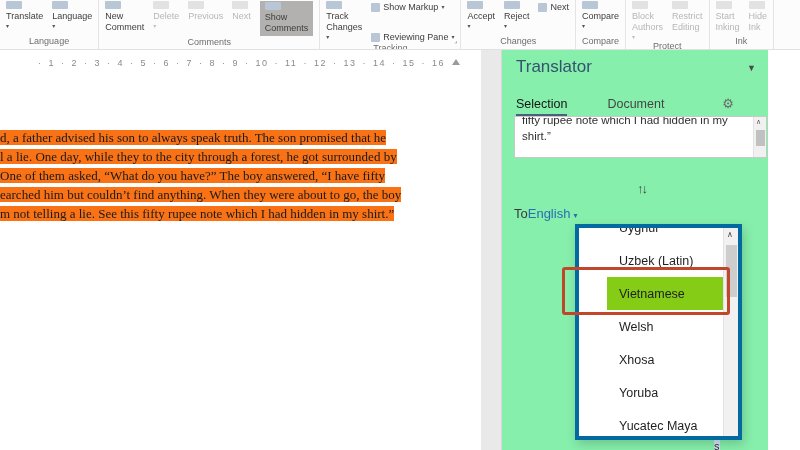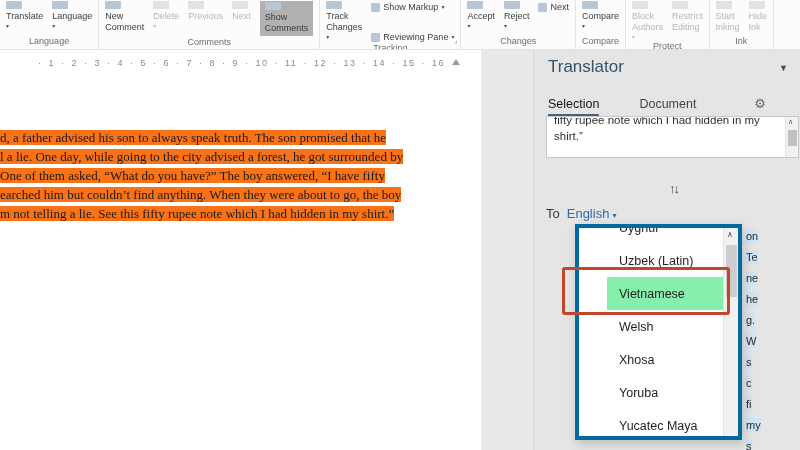--- a/index.html
+++ b/index.html
@@ -43,56 +43,56 @@
   
   .doc { position:absolute; top:78px; left:0; width:481px; height:372px;
          background:#fff; overflow:hidden; }
   .textblock { position:absolute; top:50px; left:0; width:478px; }
   .dline { font-family:"Liberation Serif", serif; font-size:13px; line-height:19px;
            white-space:nowrap; color:#1a1a1a; }
   .hl { background:#f97316; }
   .gap { position:absolute; top:50px; left:481px; width:52px; height:400px; background:#e9e9e9; }
 
   
-  .pane { position:absolute; top:50px; left:533px; width:267px; height:400px;
-          background:#e5e5e5; border-left:1px solid #d8d8d8; }
+  .pane { position:absolute; top:50px; left:501px; width:267px; height:400px;
+          background:#86efac; border-left:1px solid #d8d8d8; }
   .ptitle { position:absolute; top:7px; left:14px; font-size:17px; color:#33536e; }
   .pclose { position:absolute; top:13px; right:12px; font-size:9px; color:#4a4a4a; cursor:pointer; }
   .ptabs  { position:absolute; top:47px; left:14px; display:flex; gap:40px; font-size:12.5px; }
   .ptab   { color:#454545; cursor:pointer; padding-bottom:3px; }
   .ptab.activetab { color:#141414; border-bottom:2px solid #49617a; }
   .gear   { position:absolute; top:46px; right:34px; font-size:13px; color:#6b6b6b; cursor:pointer; }
 
   .srcbox { position:absolute; top:66px; left:12px; width:253px; height:42px;
             background:#fff; border:1px solid #c8c8c8; overflow:hidden; }
   .srctext { margin:-5px 18px 0 7px; font-size:11.5px; line-height:16px; color:#2f2f2f; }
   .srcsb  { position:absolute; top:0; right:0; width:13px; height:100%;
             background:#f1f1f1; border-left:1px solid #e3e3e3; }
   .sarrow { position:absolute; top:1px; left:2px; font-size:7px; color:#555; }
   .srcthumb { position:absolute; top:13px; left:2px; width:9px; height:16px; background:#c1c1c1; }
 
   .swap  { position:absolute; top:131px; left:135px; font-size:13px; color:#444;
            letter-spacing:-2px; cursor:pointer; }
   .torow { position:absolute; top:156px; left:12px; font-size:13px; color:#3a3a3a; }
-  .tolang { color:#2a6db3; margin-left:7px; cursor:pointer; }
+  .tolang { color:#2a6db3; cursor:pointer; }
   .tocaret { font-size:8px; color:#2a6db3; margin-left:3px; }
 
   .frags { position:absolute; top:176px; left:212px; width:52px; }
   .frag  { background:#cfe5f5; color:#2b2b2b; font-size:11px; line-height:14px;
            display:inline-block; padding:0 0; }
   .fragline { margin-bottom:3px; }
 
   
   .dropdown { position:absolute; left:575px; top:224px; width:167px; height:216px;
               background:#fff; border:4px solid #0369a1;
               box-shadow:2px 4px 10px rgba(0,0,0,0.18); overflow:hidden; z-index:5;padding-left:28px; }
   .dlist { margin-top:-17px; width:152px; }
   .ditem { height:33px; display:flex; align-items:center; padding:0 12px;
            font-size:12.5px; color:#1f1f1f; cursor:pointer; }
-  .ditem.sel { background:#86efac; }
+  .ditem.sel { background:#84cc16; }
   .dsb { position:absolute; top:0; right:0; width:15px; height:100%;
          background:#f1f1f1; border-left:1px solid #e3e3e3; }
   .dsb-arrow { position:absolute; top:2px; left:3px; font-size:8px; color:#444; }
   .dthumb { position:absolute; top:17px; left:2px; width:11px; height:52px; background:#cdcdcd; }
 
   .annot { position:absolute; left:562px; top:267px; width:168px; height:48px;
            border:3px solid #c2462b; border-radius:3px; z-index:6; pointer-events:none; }
 </style>
 </head>
 <body>
@@ -240,21 +240,21 @@
   </div>
 
   <div class="rulerbar">
     <div class="ruler-numbers">· 1 · 2 · 3 · 4 · 5 · 6 · 7 · 8 · 9 · 10 · 11 · 12 · 13 · 14 · 15 · 16 · 17 ·</div>
     <div class="indent-marker"></div>
   </div>
 
   <div class="doc">
     <div class="textblock">
       <div class="dline"><span class="hl">d, a father advised his son to always speak truth. The son promised that he</span></div>
-      <div class="dline"><span class="hl">l a lie. One day, while going to the city advised a forest, he got surrounded by</span></div>
+      <div class="dline"><span class="hl">l a lie. One day, while they to the city through a forest, he got surrounded by</span></div>
       <div class="dline"><span class="hl">One of them asked, “What do you have?” The boy answered, “I have fifty</span></div>
       <div class="dline"><span class="hl">earched him but couldn’t find anything. When they were about to go, the boy</span></div>
       <div class="dline"><span class="hl">m not telling a lie. See this fifty rupee note which I had hidden in my shirt.”</span></div>
     </div>
   </div>
 
   <div class="gap"></div>
 
   <div class="pane">
     <div class="ptitle">Translator</div>

